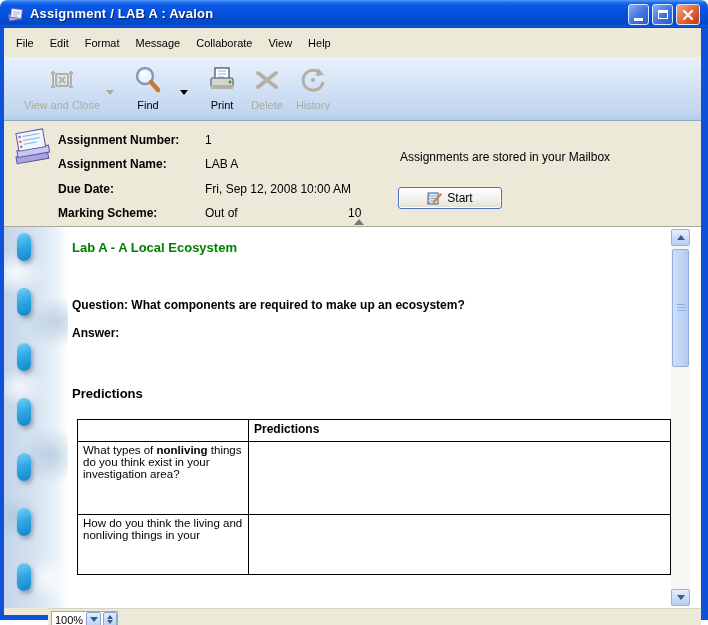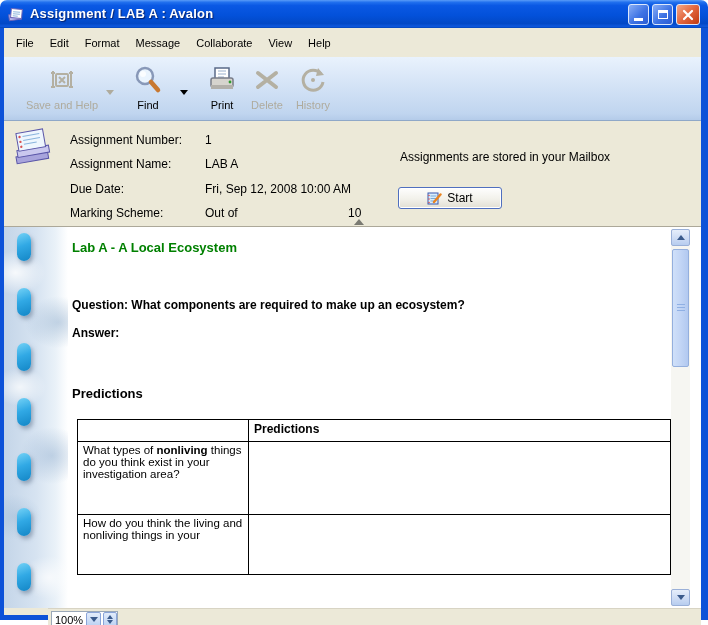--- a/index.html
+++ b/index.html
@@ -38,21 +38,21 @@
   .tlabel { font-size:11px; color:#000; margin-top:3px; white-space:nowrap; }
   .tbtn.disabled .tlabel { color:#afab9d; }
   .tdrop { position:absolute; top:28px; width:14px; height:14px; display:flex; align-items:center; justify-content:center; }
   .tri-down { width:0; height:0; border-left:4px solid transparent; border-right:4px solid transparent; border-top:5px solid #000; }
   .tri-down.gray { border-top-color:#afab9d; }
 
   
   .infopanel { position:relative; height:106px; background:#ece9d8; border-bottom:1px solid #aca899; }
   .info-icon { position:absolute; left:6px; top:5px; width:44px; height:44px; }
   .irow { position:absolute; left:0; height:15px; font-size:12px; color:#000; }
-  .ilabel { position:absolute; left:66px; white-space:nowrap; }
+  .ilabel { position:absolute; left:54px; white-space:nowrap;font-weight:bold; }
   .ivalue { position:absolute; left:201px; white-space:nowrap; }
   .ivalue2 { position:absolute; left:344px; white-space:nowrap; }
   .mail-note { position:absolute; left:396px; top:29px; font-size:12px; color:#000; white-space:nowrap; }
   .start-btn { position:absolute; left:394px; top:66px; width:104px; height:22px; border:1px solid #4f6fbf; border-radius:3px;
     background:linear-gradient(180deg,#fefefe 0%,#f2f1ea 55%,#e2dfd4 100%); box-shadow:inset 0 0 0 1px #fff;
     display:flex; align-items:center; justify-content:center; gap:5px; font-size:12px; color:#000; }
   .splitter-tri { position:absolute; left:350px; bottom:1px; width:0; height:0;
     border-left:5px solid transparent; border-right:5px solid transparent; border-bottom:6px solid #7a7a72; }
 
   
@@ -146,21 +146,21 @@
     <div class="toolbar">
       <div class="tbtn disabled" style="left:18px;width:80px;">
         <span class="ticon">
           <svg width="30" height="30" viewBox="0 0 30 30">
             <path d="M6 6 v16 M4 8 h4 M4 22 h4" stroke="#b4b0a2" stroke-width="2" fill="none"></path>
             <path d="M24 6 v16 M22 8 h4 M22 22 h4" stroke="#b4b0a2" stroke-width="2" fill="none"></path>
             <rect x="9" y="9" width="12" height="12" rx="1" fill="none" stroke="#b4b0a2" stroke-width="2"></rect>
             <path d="M12 12 l6 6 M18 12 l-6 6" stroke="#b4b0a2" stroke-width="2"></path>
           </svg>
         </span>
-        <span class="tlabel">Save and Help</span>
+        <span class="tlabel">View and Close</span>
       </div>
       <div class="tdrop" style="left:99px;">
         <span class="tri-down gray"></span>
       </div>
       <div class="tbtn" style="left:118px;width:52px;">
         <span class="ticon">
           <svg width="30" height="30" viewBox="0 0 30 30">
             <circle cx="12" cy="11" r="8" fill="#eaf4fe" stroke="#8898b8" stroke-width="2.5"></circle>
             <circle cx="10" cy="9" r="3" fill="#ffffff" opacity=".8"></circle>
             <path d="M18 17 L25 25" stroke="#c87830" stroke-width="4.5" stroke-linecap="round"></path>

